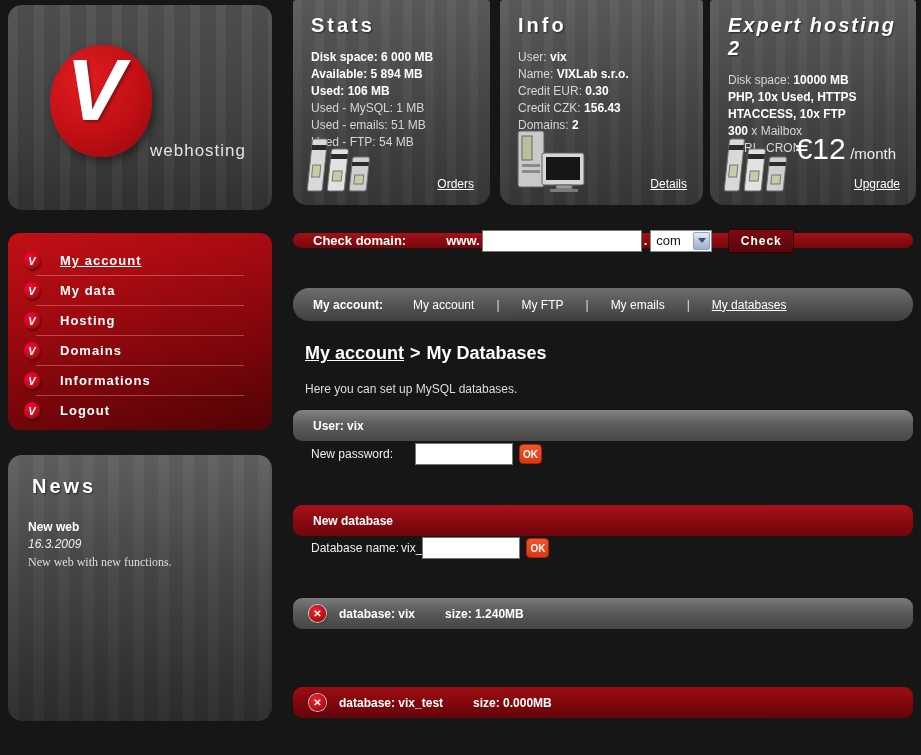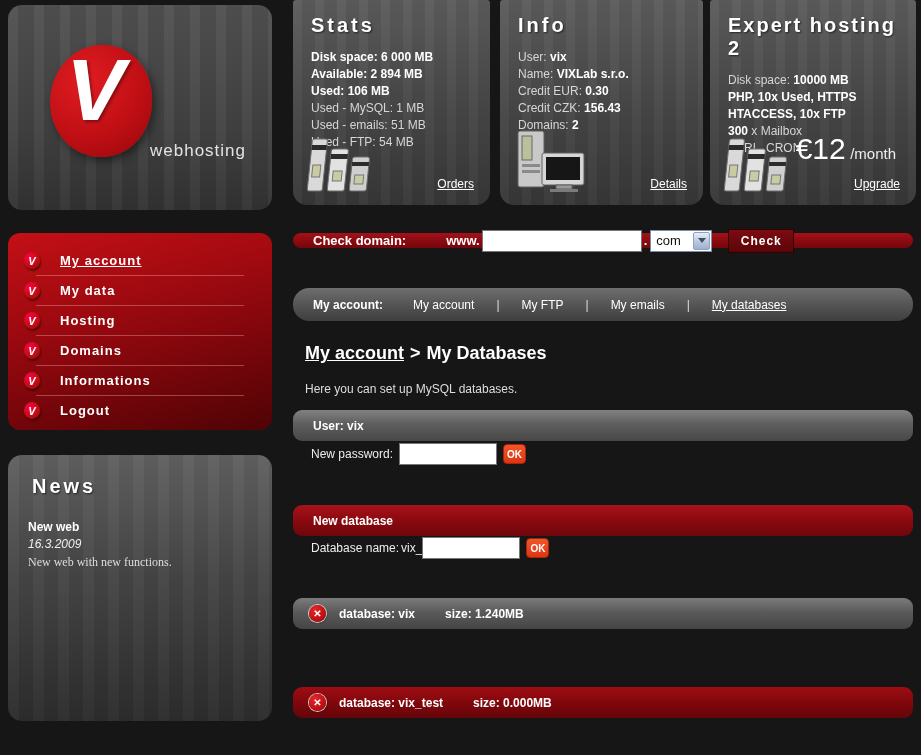--- a/index.html
+++ b/index.html
@@ -92,21 +92,21 @@
   .breadcrumb .bc-link { text-decoration:underline; cursor:pointer; }
   .bc-sep { margin:0 6px; }
   .subtitle { position:absolute; left:305px; top:382px; color:#ddd; font-size:12px; }
 
   .section-bar { position:absolute; left:293px; width:620px; height:31px; border-radius:9px; display:flex; align-items:center; padding-left:20px; }
   .bar-gray { background:linear-gradient(#828282, #5e5e5e 45%, #474747); }
   .bar-red { background:linear-gradient(#a8121a, #8a0a10 50%, #6e060b); }
   .bar-text { color:#fff; font-size:12px; font-weight:bold; }
 
   .form-row { position:absolute; left:293px; height:24px; display:flex; align-items:center; padding-left:18px; }
-  .form-label { color:#eee; font-size:12px; margin-right:6px; white-space:nowrap; }
+  .form-label { color:#eee; font-size:12px; margin-right:22px; white-space:nowrap; }
   .small-input { width:98px; }
   .ok-btn { margin-left:6px; width:23px; height:20px; border-radius:4px; background:linear-gradient(#f0562a, #de3512);
     border:1px solid #a82508; color:#fff; font-size:10px; font-weight:bold; cursor:pointer; font-family:"Liberation Sans", sans-serif; padding:0; }
 
   .db-row { position:absolute; left:293px; width:620px; height:31px; border-radius:9px; display:flex; align-items:center; padding-left:16px; }
   .db-row.gray { background:linear-gradient(#7b7b7b, #5a5a5a 45%, #454545); }
   .db-row.red { background:linear-gradient(#9e0d13, #7e070c 55%, #64050a); }
   .x-icon { width:17px; height:17px; border-radius:50%; background:radial-gradient(circle at 35% 30%, #e8262b, #c00f14 60%, #8e060b);
     box-shadow:0 0 0 1px #cfcfcf, 1px 1px 2px rgba(0,0,0,.5); color:#fff; font-size:10px; font-weight:bold;
     display:flex; align-items:center; justify-content:center; cursor:pointer; flex:0 0 auto; }
@@ -122,21 +122,21 @@
     <div class="logo-wrap">
       <div class="logo-circle"></div>
       <div class="logo-v">V</div>
       <div class="logo-sub">webhosting</div>
     </div>
   </div>
 
   <div class="top-panel gray-panel" style="left:293px; width:197px;">
     <div class="panel-title">Stats</div>
     <div class="p-line p-bold">Disk space: 6 000 MB</div>
-    <div class="p-line p-bold">Available: 2 894 MB</div>
+    <div class="p-line p-bold">Available: 5 894 MB</div>
     <div class="p-line p-bold">Used: 106 MB</div>
     <div class="p-line">Used - MySQL: 1 MB</div>
     <div class="p-line">Used - emails: 51 MB</div>
     <div class="p-line">Used - FTP: 54 MB</div>
     <span class="panel-icon">
       <svg width="74" height="58" viewBox="0 0 74 58">
         <g transform="skewX(-6)">
           <rect x="8" y="4" width="15" height="52" rx="2" fill="#d9d9d9" stroke="#6f6f6f"></rect>
           <rect x="8" y="10" width="15" height="5" fill="#2b2b2b"></rect>
           <rect x="11" y="30" width="8" height="12" fill="#c9cba2" stroke="#777"></rect>
@@ -168,21 +168,21 @@
         <rect x="30" y="24" width="42" height="32" rx="2" fill="#d6d6d6" stroke="#5f5f5f"></rect>
         <rect x="34" y="28" width="34" height="23" fill="#161616"></rect>
         <rect x="44" y="56" width="16" height="4" fill="#9a9a9a" stroke="#5f5f5f"></rect>
         <rect x="38" y="60" width="28" height="3" fill="#7b7b7b"></rect>
       </svg>
     </span>
     <span class="panel-link">Details</span>
   </div>
 
   <div class="top-panel gray-panel" style="left:710px; width:206px;">
-    <div class="panel-title" style="letter-spacing:2px;">Expert hosting 2</div>
+    <div class="panel-title" style="letter-spacing:2px;font-style:italic;">Expert hosting 2</div>
     <div class="p-line"><span>Disk space: </span><b>10000 MB</b></div>
     <div class="p-line p-bold">PHP, 10x Used, HTTPS</div>
     <div class="p-line p-bold">HTACCESS, 10x FTP</div>
     <div class="p-line"><b>300</b><span> x Mailbox</span></div>
     <div class="p-line">PERL, CRON</div>
     <div class="price-row"><span class="price">€12</span> <span class="price-suffix">/month</span></div>
     <span class="panel-icon">
       <svg width="74" height="58" viewBox="0 0 74 58">
         <g transform="skewX(-6)">
           <rect x="8" y="4" width="15" height="52" rx="2" fill="#d9d9d9" stroke="#6f6f6f"></rect>

